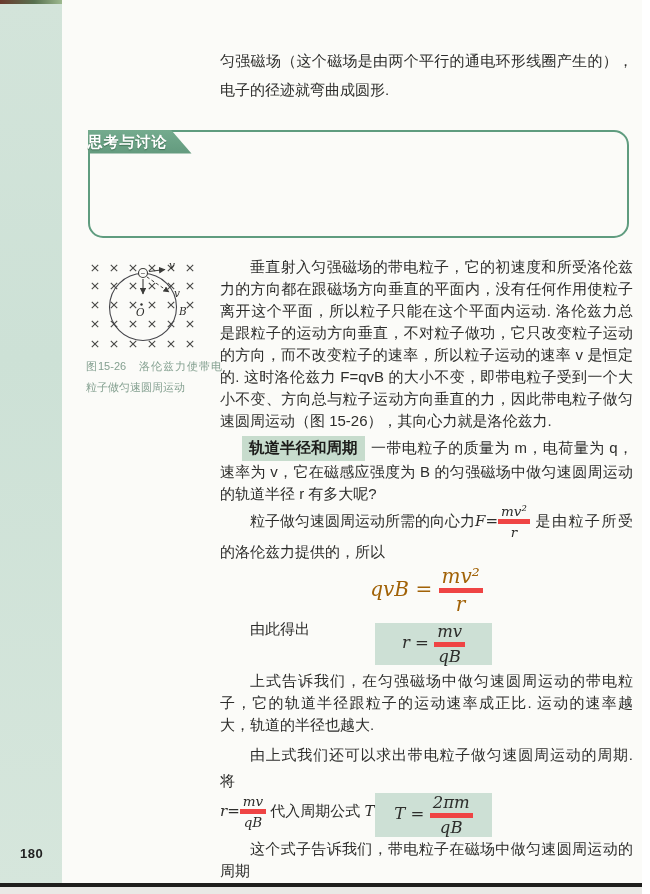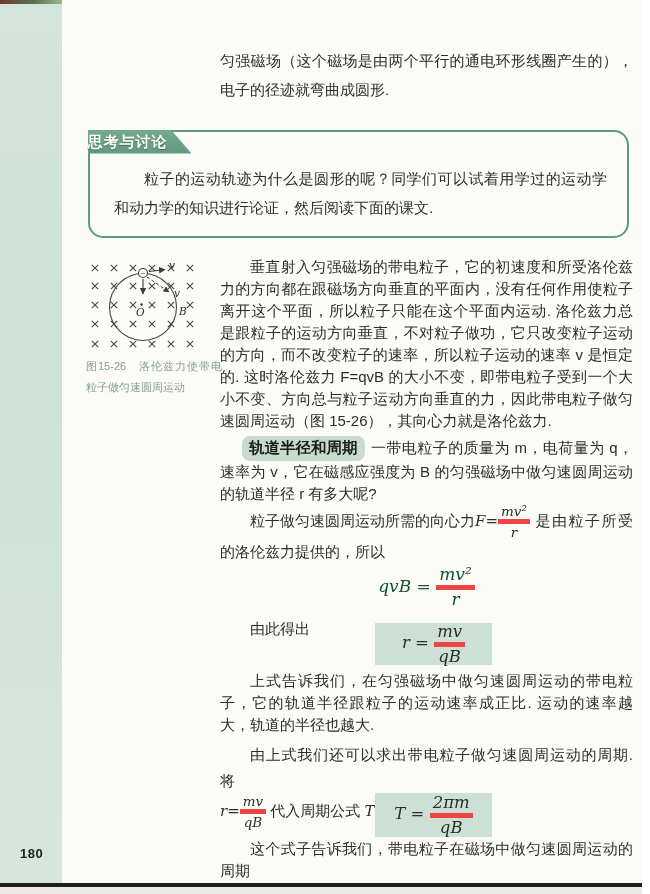--- a/index.html
+++ b/index.html
@@ -38,46 +38,45 @@
   .figure { position:absolute; left:86px; top:256px; width:136px; }
   .figure svg { display:block; }
   .fig-caption { margin-top:4px; font-size:11px; line-height:21px; color:#84a090; text-align:justify; }
   .cross { stroke:#474745; stroke-width:1.1; fill:none; }
   .fig-line { stroke:#3c3c3a; stroke-width:1.1; fill:none; }
   .fig-dash { stroke:#3c3c3a; stroke-width:1; fill:none; stroke-dasharray:3 2.5; }
   .fig-label { font-family:"DejaVu Serif",serif; font-style:italic; font-size:10.5px; fill:#2e2e2c; }
 
   
   .sec-head { display:inline-block; background:#c7dccd; color:#1c1c1a; font-weight:bold;
-    font-size:15.5px; padding:1px 7px 2px 7px; margin:0 6px 0 22px; text-indent:0;border-radius:8px; }
+    font-size:15.5px; padding:1px 7px 2px 7px; margin:0 6px 0 22px; text-indent:0; }
 
   
   .math { font-family:"DejaVu Serif",serif; font-style:italic; white-space:nowrap; }
   .frac { display:inline-block; vertical-align:middle; text-align:center; line-height:1.05; }
   .frac .num { display:block; border-bottom:5px solid #ef4444; padding:0 3px 1px 3px; }
   .frac .den { display:block; padding-top:1px; }
   .display-formula { position:absolute; left:220px; width:413px; text-align:center;
-    font-size:17px; color:#14532d; }
+    font-size:20px; color:#a16207; }
   .formula-box { position:absolute; left:375px; width:117px; background:#cde0d5;
     text-align:center; font-size:16.5px; display:flex; align-items:center; justify-content:center; }
   .inline-frac { font-size:13.5px; }
 </style>
 </head>
 <body>
 
 <div class="page">
 
   <div class="strip"></div>
   <div class="strip-top-edge"></div>
 
   <p class="body-col intro">匀强磁场（这个磁场是由两个平行的通电环形线圈产生的），电子的径迹就弯曲成圆形.</p>
 
   <div class="think-box">
     <div class="think-tab">思考与讨论</div>
-    <p class="think-text indent">粒子的运动轨迹为什么是圆形的呢？同学们可以试着用学过的运动学和动力学的知识进行论证，然后阅读下面的课文.</p>
   </div>
 
   <div class="figure">
     <svg width="118" height="96" viewBox="0 0 118 96">
       <defs>
         <marker id="arrow" markerWidth="7" markerHeight="6" refX="5.5" refY="3" orient="auto">
           <path d="M0,0 L6,3 L0,6 Z" fill="#3c3c3a"></path>
         </marker>
       </defs>
       <g>

